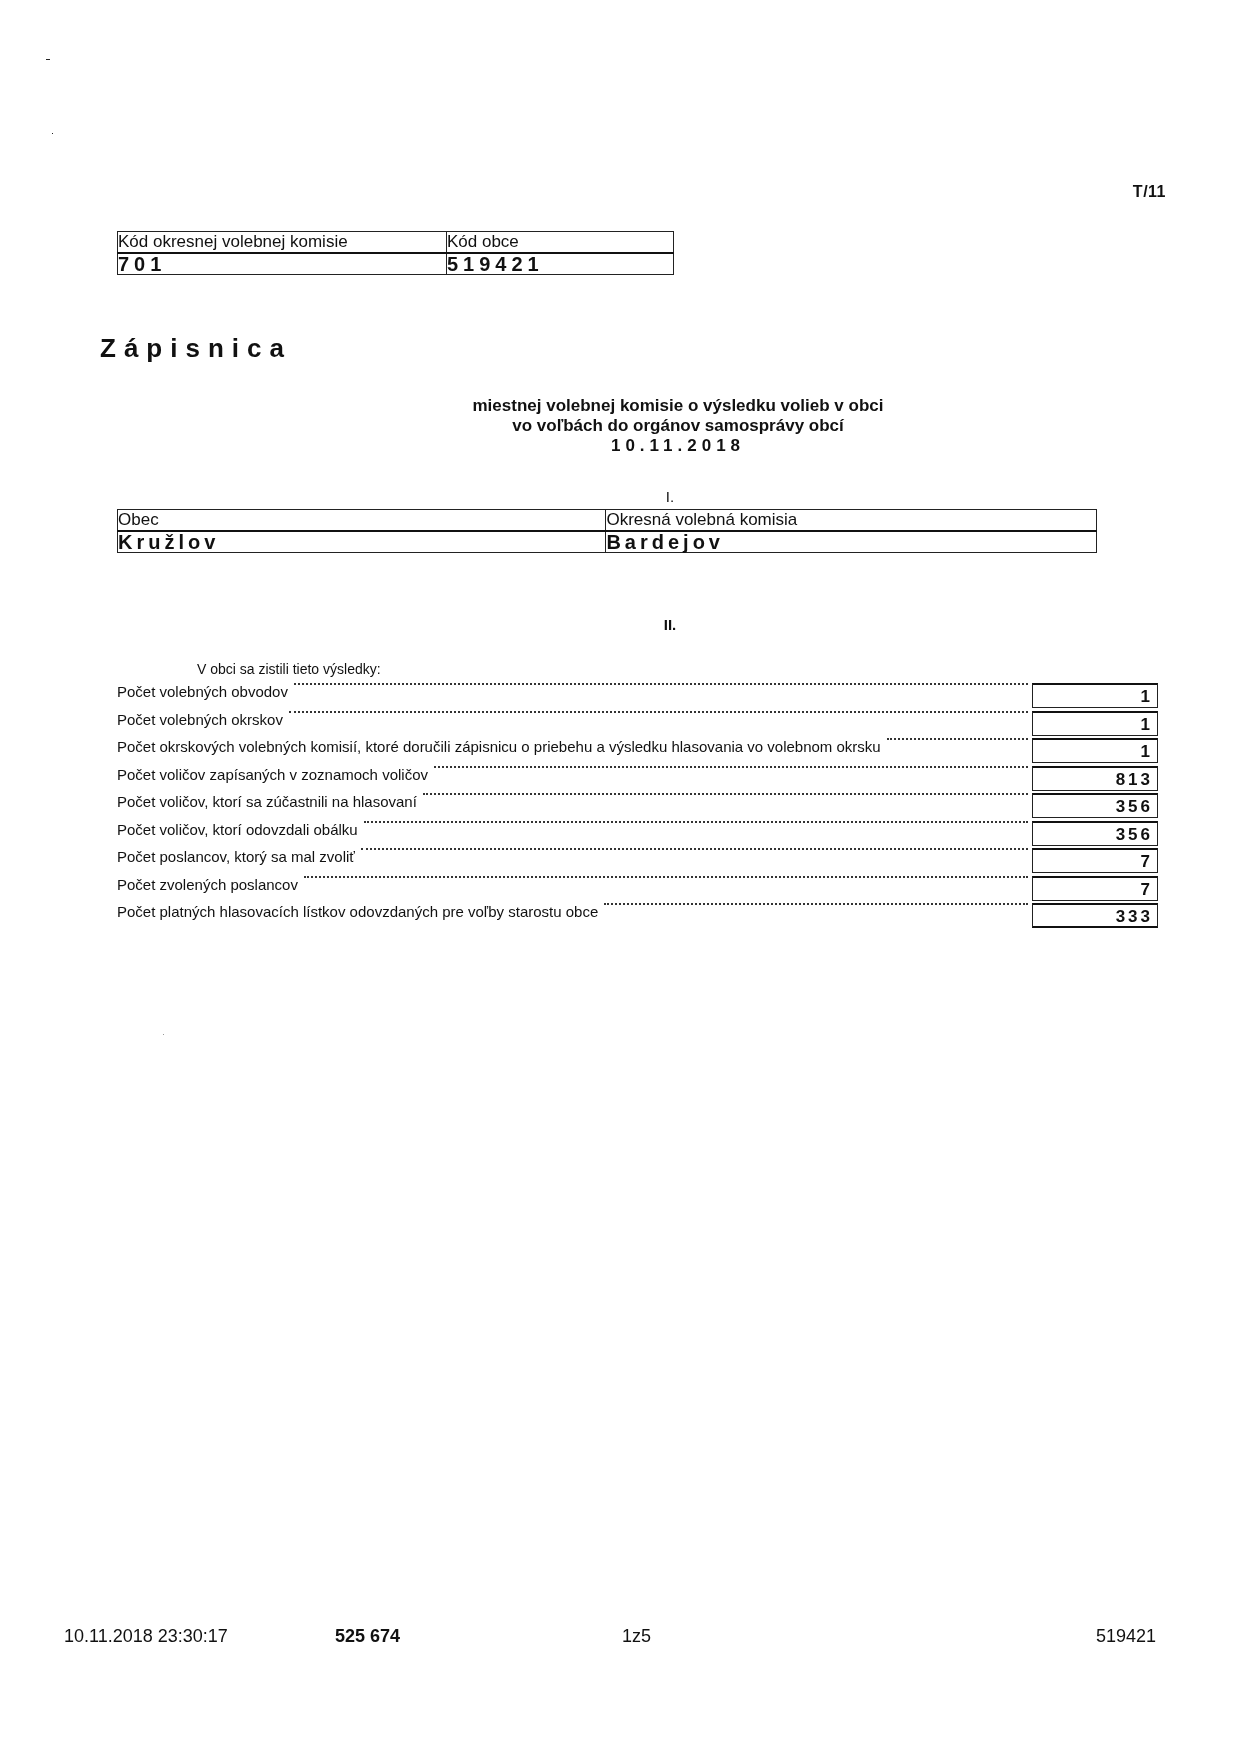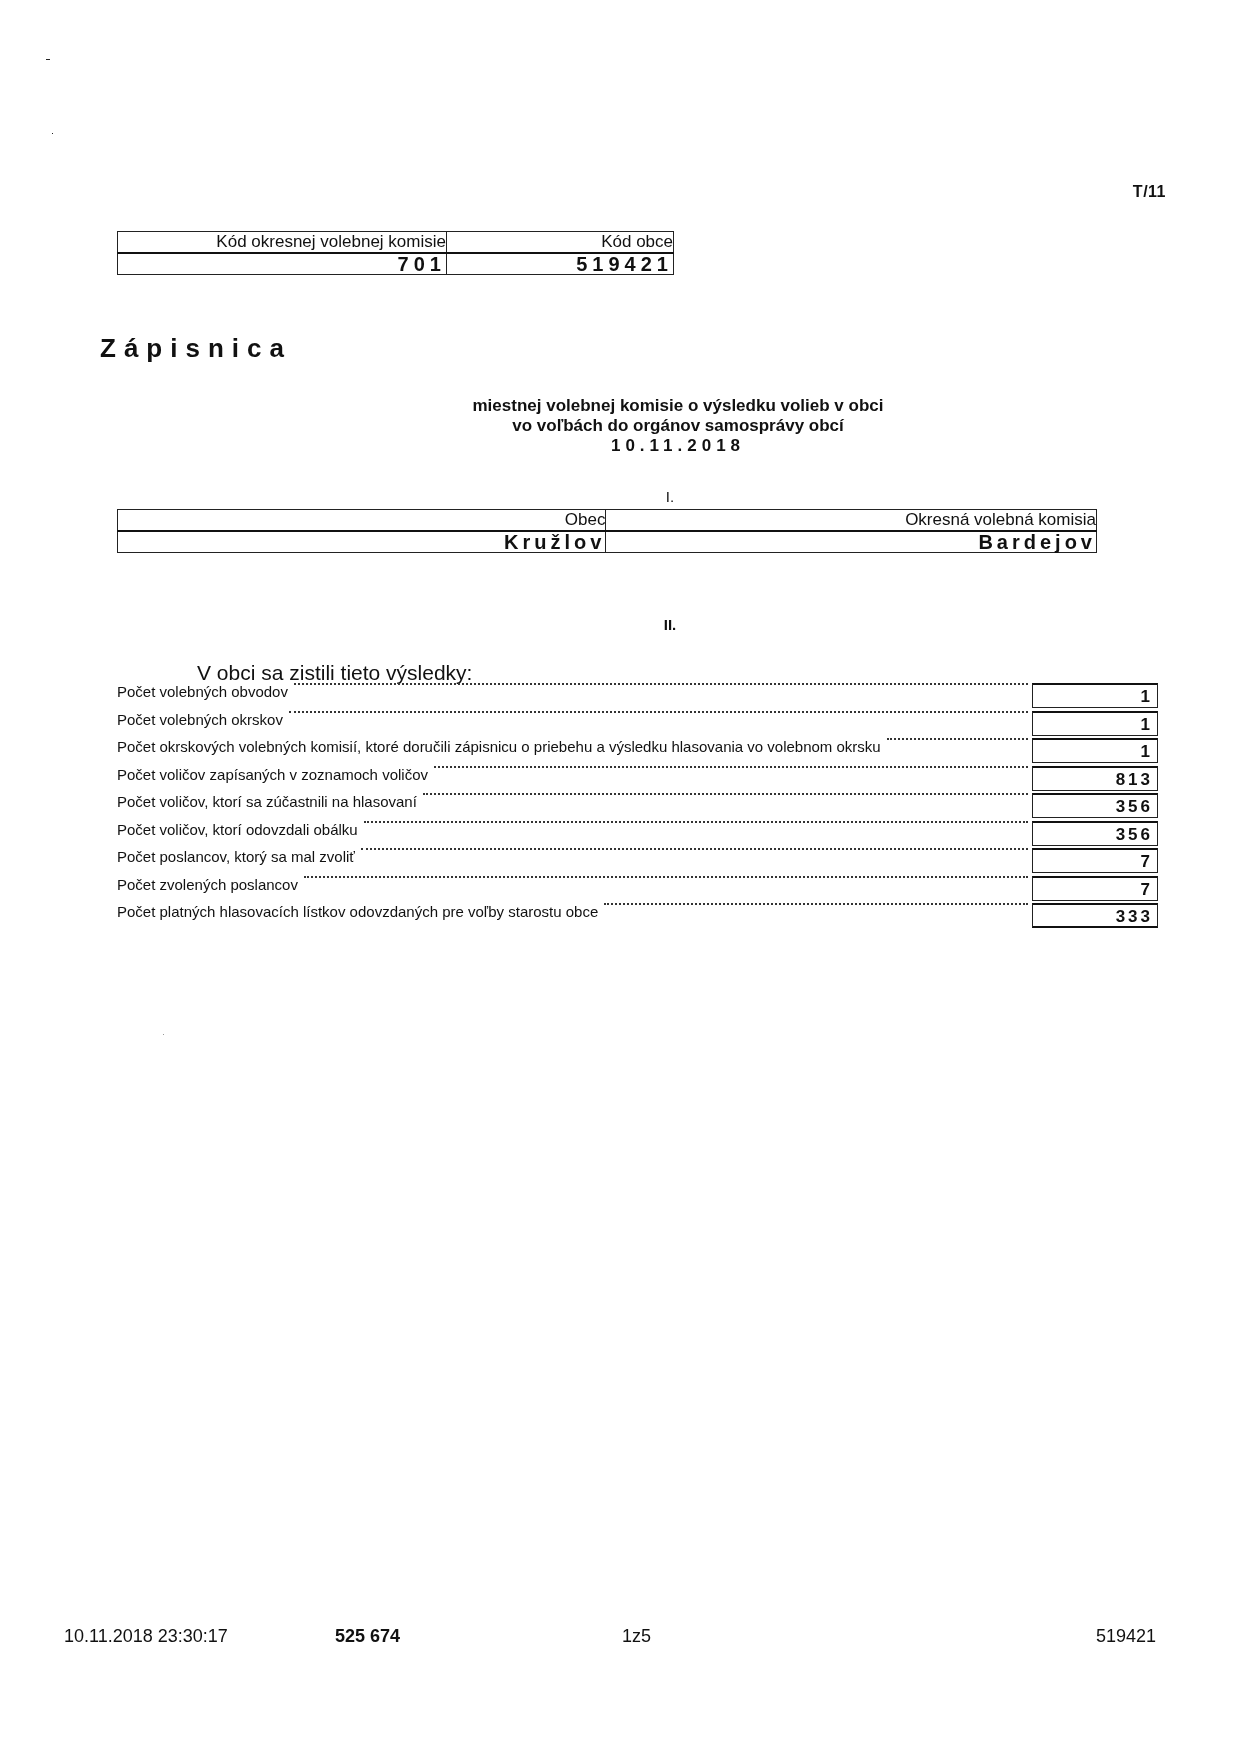--- a/index.html
+++ b/index.html
@@ -28,21 +28,21 @@
       font-weight: bold;
       letter-spacing: 0.5px;
     }
 
     table.grid {
       position: absolute;
       border-collapse: collapse;
     }
     table.grid td {
       border: 1px solid #222;
-      text-align: right;
+      text-align: left;
       padding: 0;
       font-size: 17px;
       line-height: 20px;
       height: 20px;
       margin-top: 8px;
     }
     table.grid tr.vals td {
       border-top: 2px solid #111;
       font-weight: bold;
       letter-spacing: 5px;
@@ -87,21 +87,21 @@
 
     #place { left: 117px; top: 509px; width: 980px; }
     #place td.c1 { width: 520px; }
     #place td.c2 { width: 521px; }
     #place tr.vals td { letter-spacing: 4px; }
 
     .results-intro {
       position: absolute;
       left: 197px;
       top: 661px;
-      font-size: 21px;
+      font-size: 14px;
     }
 
     .results {
       position: absolute;
       left: 117px;
       top: 683px;
       width: 1041px;
     }
     .row {
       display: flex;

